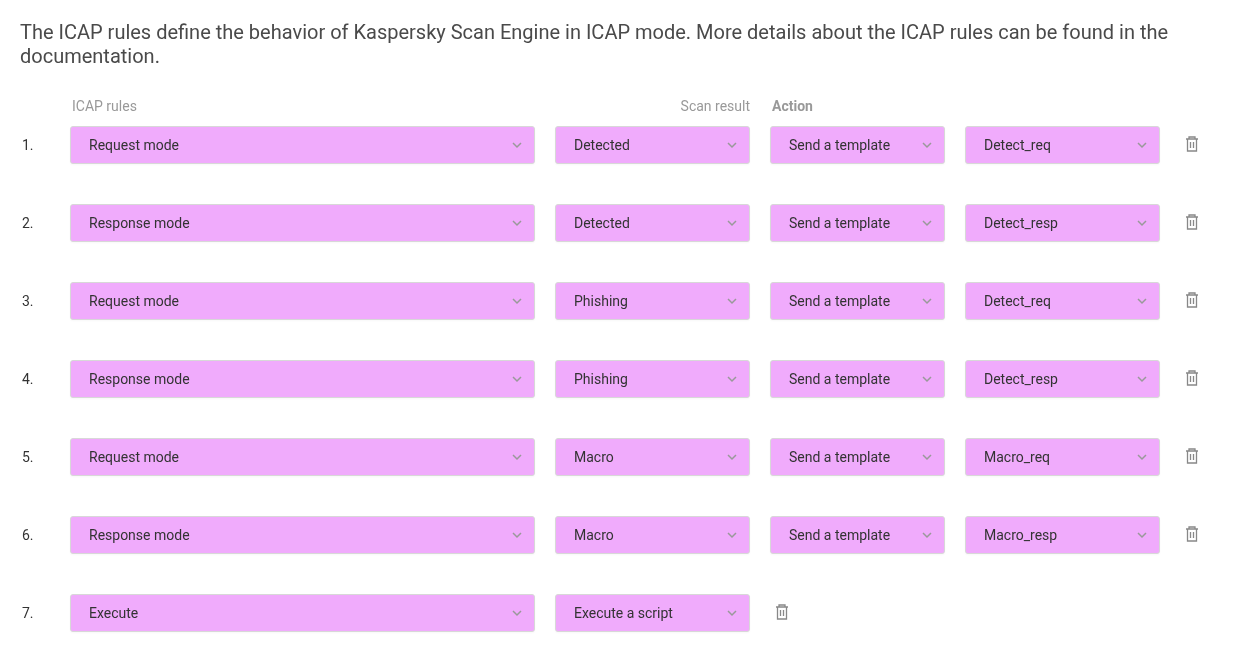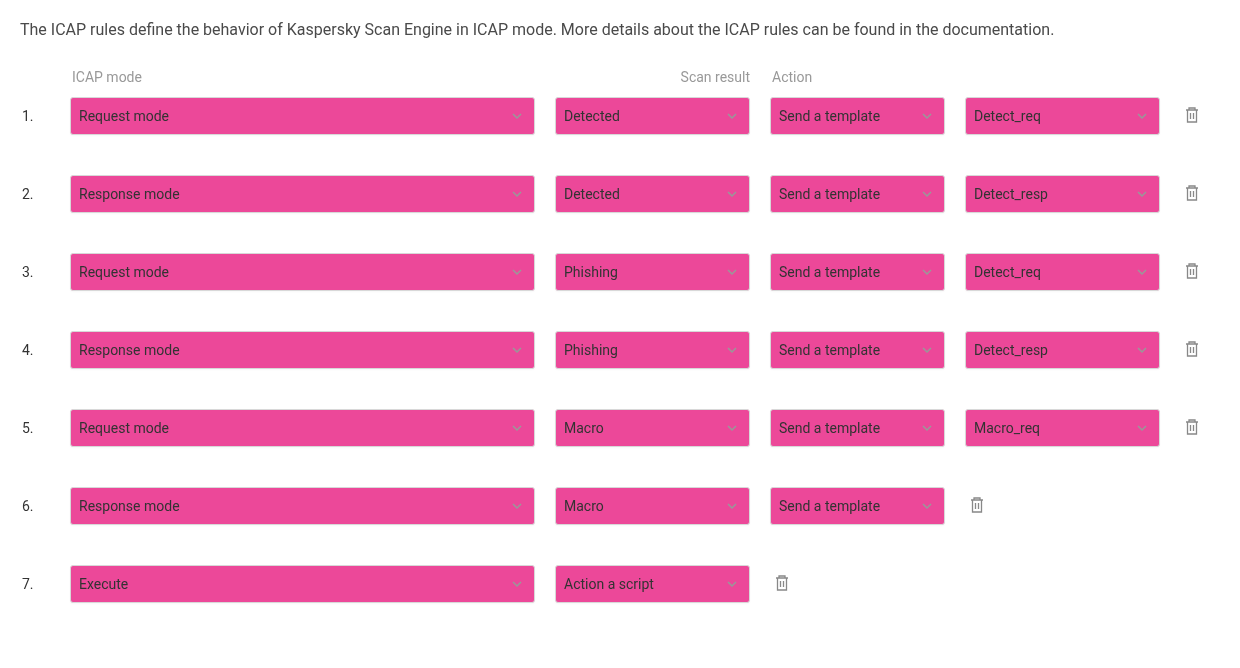--- a/index.html
+++ b/index.html
@@ -11,21 +11,21 @@
       font-family: -apple-system, BlinkMacSystemFont, "Segoe UI", Roboto, Arial, sans-serif;
       background: #ffffff;
       padding: 20px;
       color: #4a4a4a;
       font-size: 14px;
       width: 1240px;
     }
     .description {
       margin-bottom: 30px;
       color: #4a4a4a;
-      font-size: 16px;
+      font-size: 20px;
     }
     .rules-container {
       display: flex;
       flex-direction: column;
       gap: 40px;
     }
     .header-row {
       display: grid;
       grid-template-columns: 30px 465px 195px 175px 195px 40px;
       gap: 20px;
@@ -40,42 +40,43 @@
     }
     .header-mode {
       grid-column: 2;
     }
     .header-scan {
       grid-column: 3;
       text-align: right;
     }
     .header-action {
       grid-column: 4;
+      font-weight: bold;
     }
     .rule-row {
       display: grid;
       grid-template-columns: 30px 465px 195px 175px 195px 40px;
       gap: 20px;
       align-items: center;
     }
     .row-number {
       color: #333333;
       font-size: 14px;
       text-align: left;
       padding-left: 2px;
     }
     .select-box {
       position: relative;
       border: 1px solid #d8d8d8;
       border-radius: 3px;
-      background: #ec4899;
+      background: #f0abfc;
       height: 38px;
       display: flex;
       align-items: center;
-      padding: 0 36px 0 8px;
+      padding: 0 36px 0 18px;
       cursor: pointer;
       box-shadow: 0 1px 2px rgba(0,0,0,0.03);
     }
     .select-value {
       color: #333333;
       font-size: 14px;
       white-space: nowrap;
       overflow: hidden;
       text-overflow: ellipsis;
     }
@@ -121,21 +122,21 @@
   </style>
 </head>
 <body>
 
 <div class="description">The ICAP rules define the behavior of Kaspersky Scan Engine in ICAP mode. More details about the ICAP rules can be found in the documentation.</div>
 
 <div class="rules-container">
 
   <div class="header-row">
     <div></div>
-    <div class="header-label header-mode">ICAP mode</div>
+    <div class="header-label header-mode">ICAP rules</div>
     <div class="header-label header-scan">Scan result</div>
     <div class="header-label header-action">Action</div>
   </div>
 
   <div class="rule-row">
     <div class="row-number">1.</div>
     <div class="select-box">
       <span class="select-value">Request mode</span>
       <span class="chevron">
           <svg viewBox="0 0 10 10">
@@ -367,41 +368,49 @@
         </span>
     </div>
     <div class="select-box">
       <span class="select-value">Send a template</span>
       <span class="chevron">
           <svg viewBox="0 0 10 10">
             <path d="M1 3 L5 7 L9 3"></path>
           </svg>
         </span>
     </div>
+    <div class="select-box">
+      <span class="select-value">Macro_resp</span>
+      <span class="chevron">
+          <svg viewBox="0 0 10 10">
+            <path d="M1 3 L5 7 L9 3"></path>
+          </svg>
+        </span>
+    </div>
     <button class="delete-btn">
       <span>
         <svg viewBox="0 0 16 18">
             <path d="M2 4 L14 4 M5 4 L5 2 L11 2 L11 4 M3.5 4 L3.5 16 L12.5 16 L12.5 4 M6.5 7 L6.5 13 M9.5 7 L9.5 13"></path>
           </svg>
       </span>
     </button>
   </div>
 
   <div class="rule-row">
     <div class="row-number">7.</div>
     <div class="select-box">
       <span class="select-value">Execute</span>
       <span class="chevron">
           <svg viewBox="0 0 10 10">
             <path d="M1 3 L5 7 L9 3"></path>
           </svg>
         </span>
     </div>
     <div class="select-box">
-      <span class="select-value">Action a script</span>
+      <span class="select-value">Execute a script</span>
       <span class="chevron">
           <svg viewBox="0 0 10 10">
             <path d="M1 3 L5 7 L9 3"></path>
           </svg>
         </span>
     </div>
     <button class="delete-btn">
       <span>
         <svg viewBox="0 0 16 18">
             <path d="M2 4 L14 4 M5 4 L5 2 L11 2 L11 4 M3.5 4 L3.5 16 L12.5 16 L12.5 4 M6.5 7 L6.5 13 M9.5 7 L9.5 13"></path>

